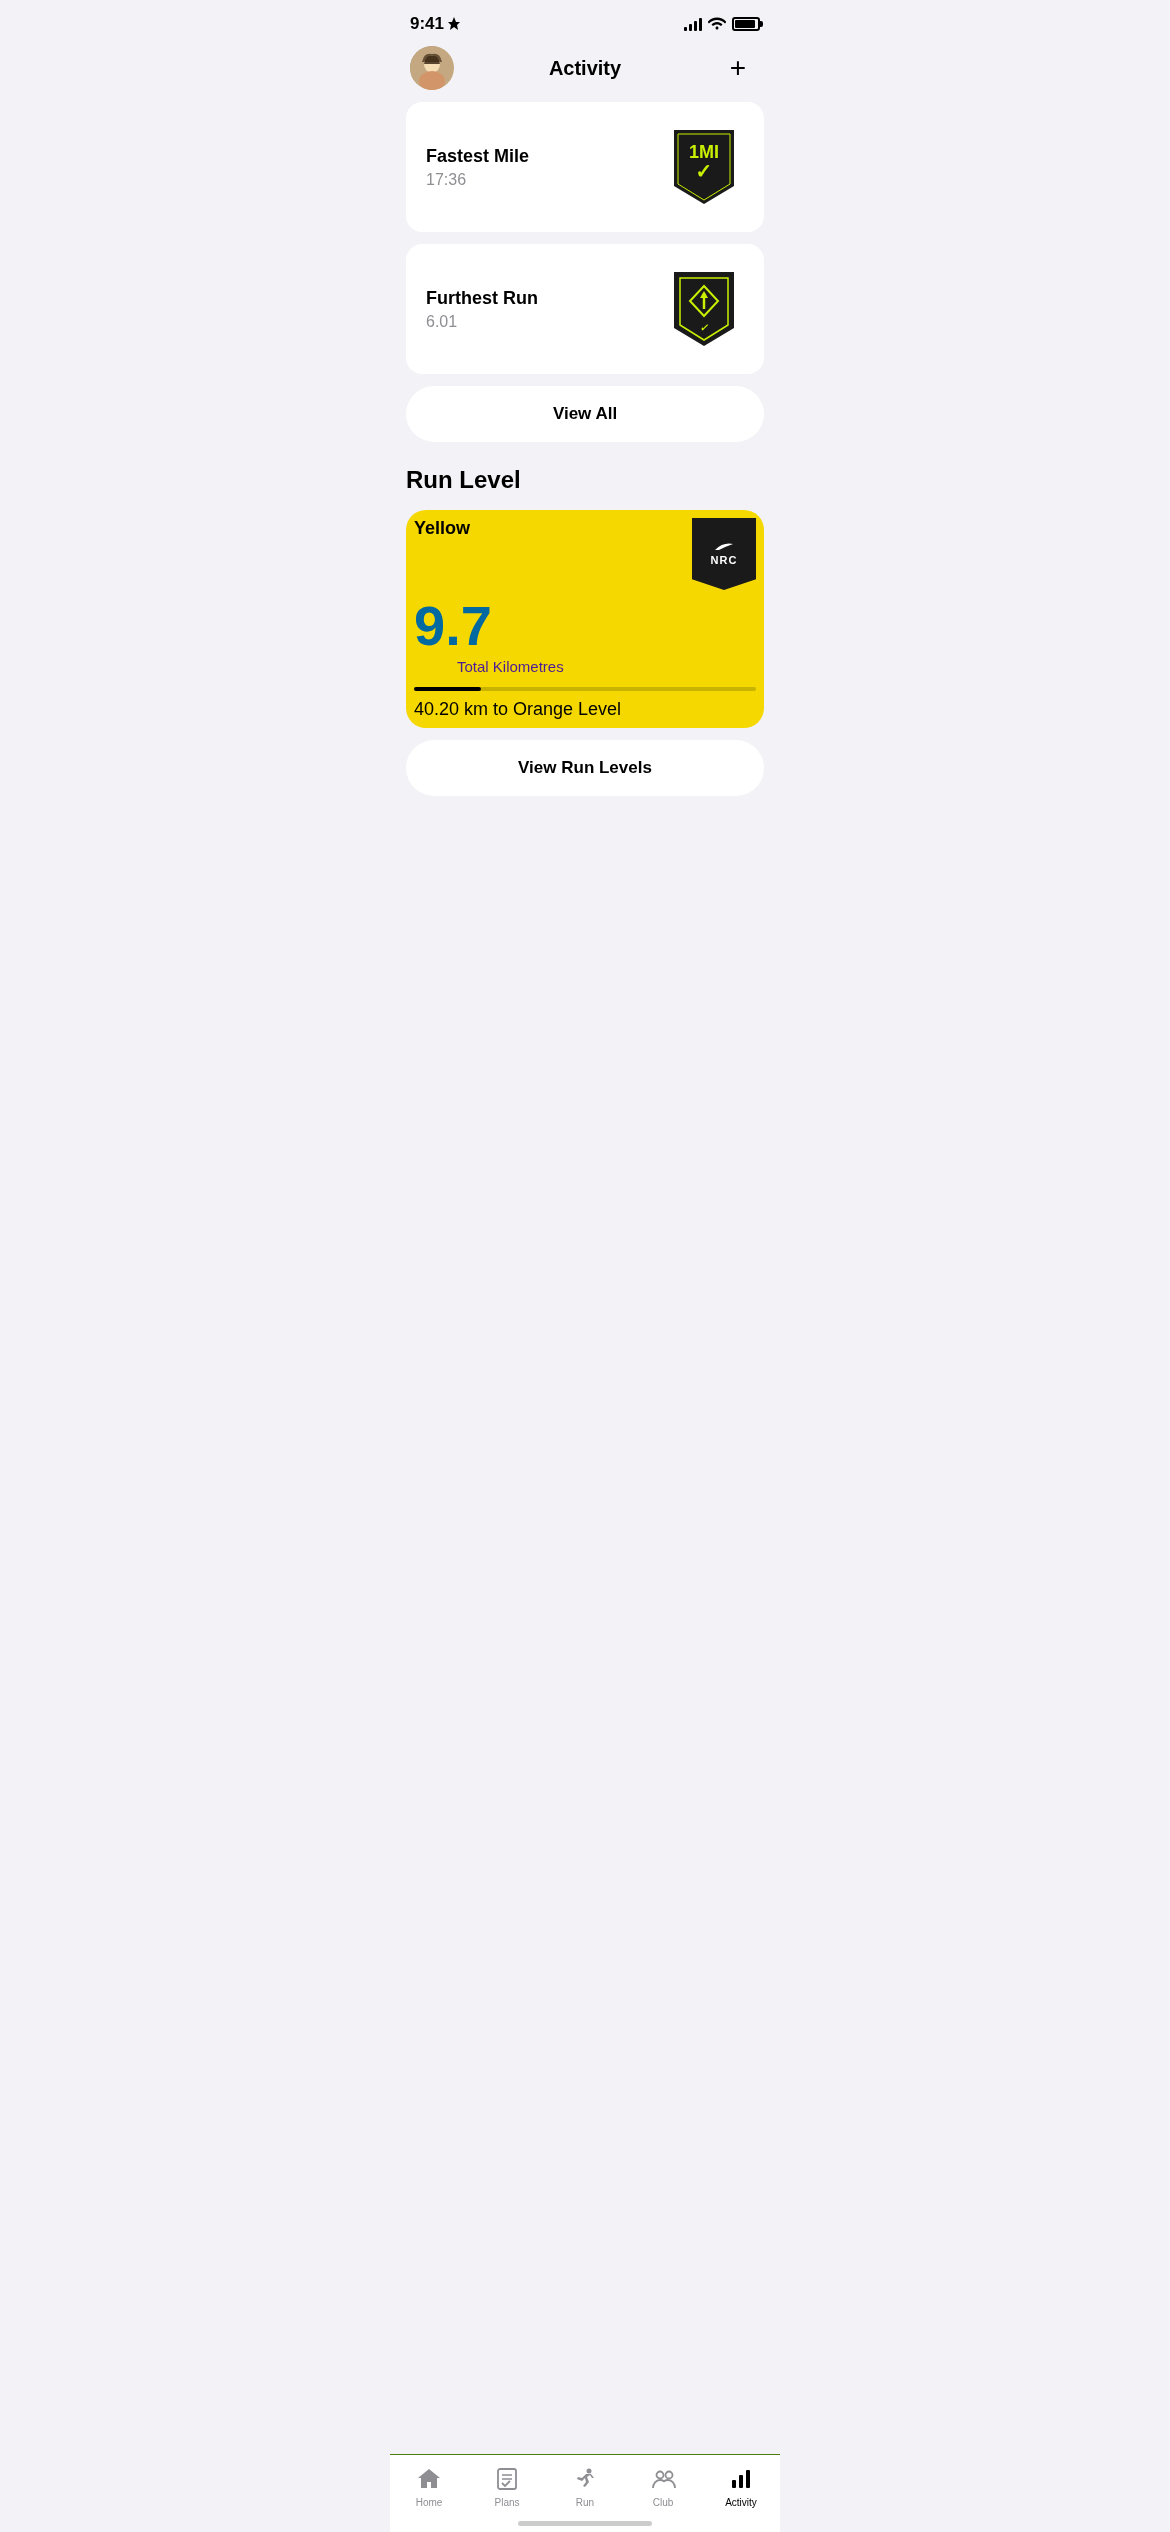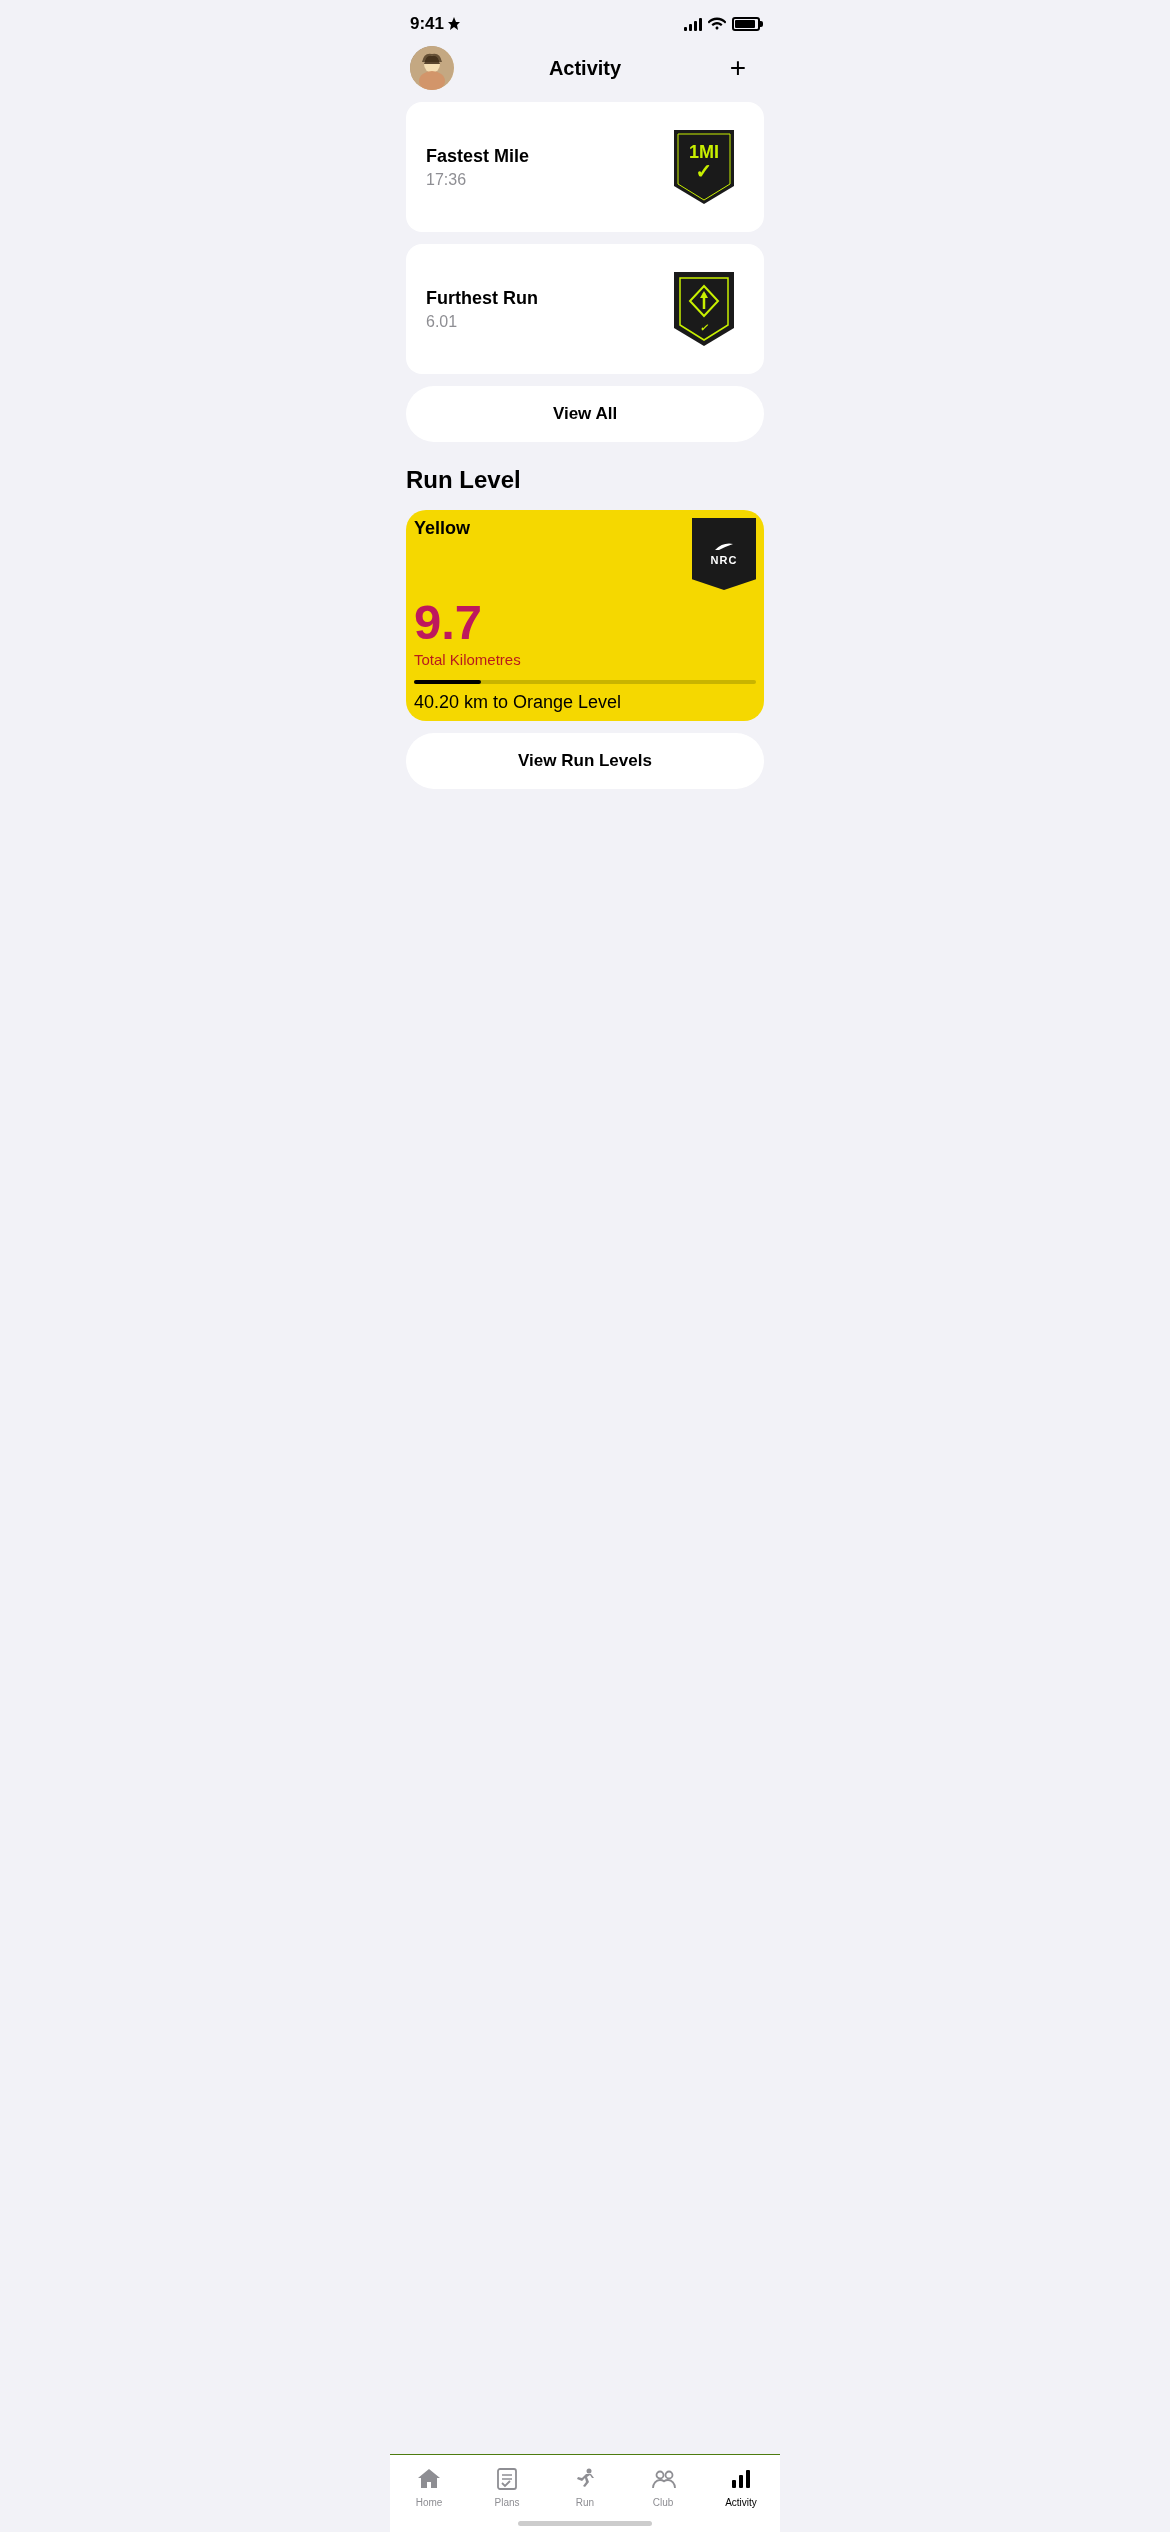--- a/index.html
+++ b/index.html
@@ -224,31 +224,32 @@
       background: #1a1a1a;
       clip-path: polygon(0% 0%, 100% 0%, 100% 85%, 50% 100%, 0% 85%);
       display: flex;
       flex-direction: column;
       align-items: center;
       justify-content: center;
       gap: 2px;
     }
 
     .run-level-km {
-      font-size: 49px;
+      font-size: 56px;
       font-weight: 900;
-      color: #be185d;
+      color: #0369a1;
       line-height: 1;
       margin-bottom: 4px;
     }
 
     .run-level-label {
       font-size: 15px;
-      color: #b91c1c;
+      color: #4c1d95;
       margin-bottom: 12px;
+      margin-left: 43px;
     }
 
     .progress-bar-container {
       width: 100%;
       height: 4px;
       background: #c8b400;
       border-radius: 2px;
       margin-bottom: 8px;
     }
 

